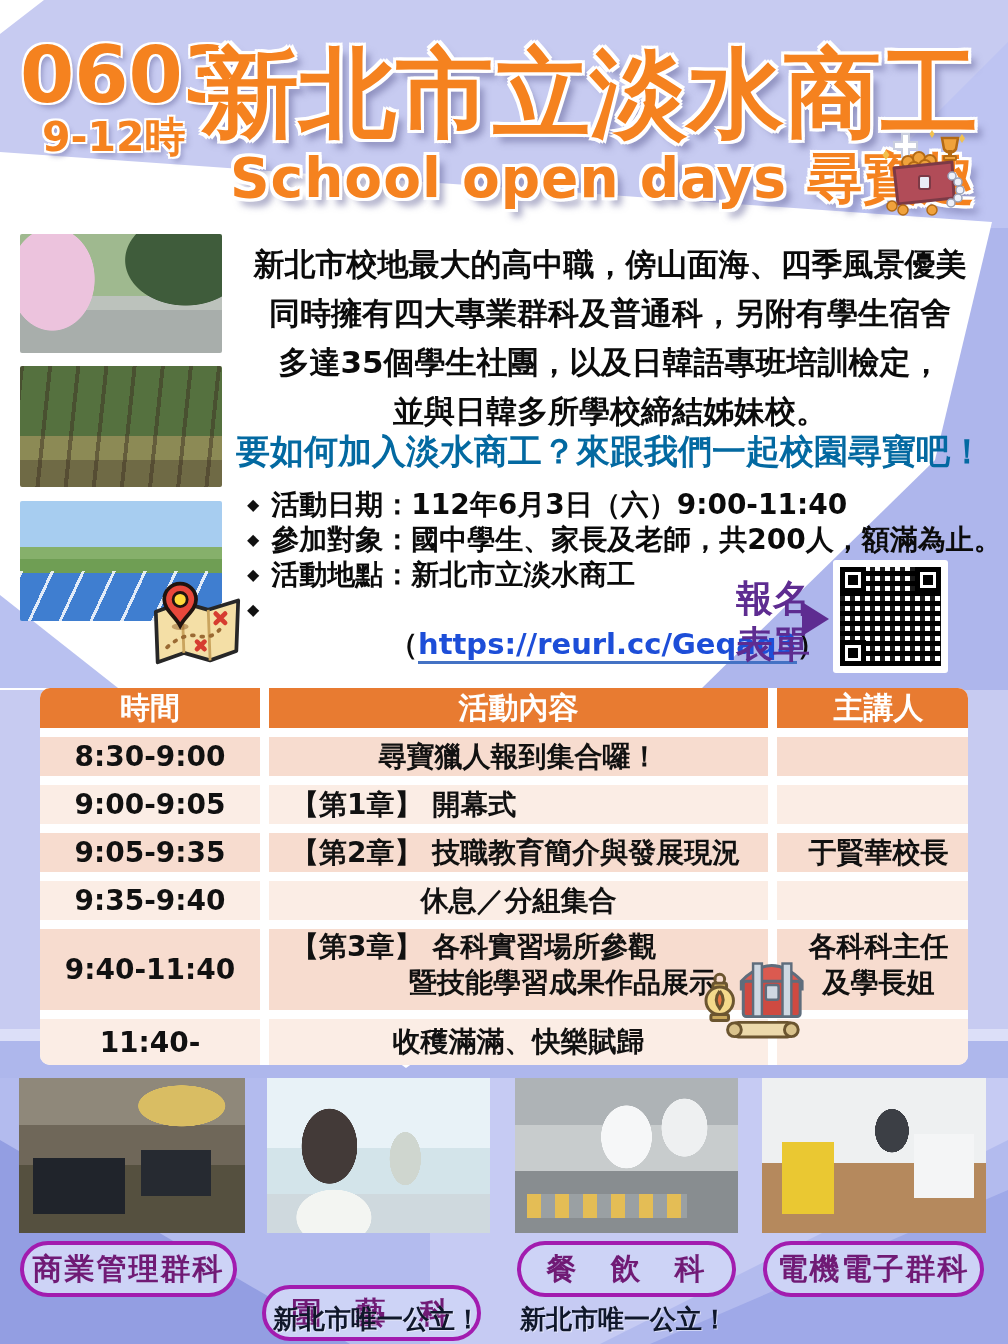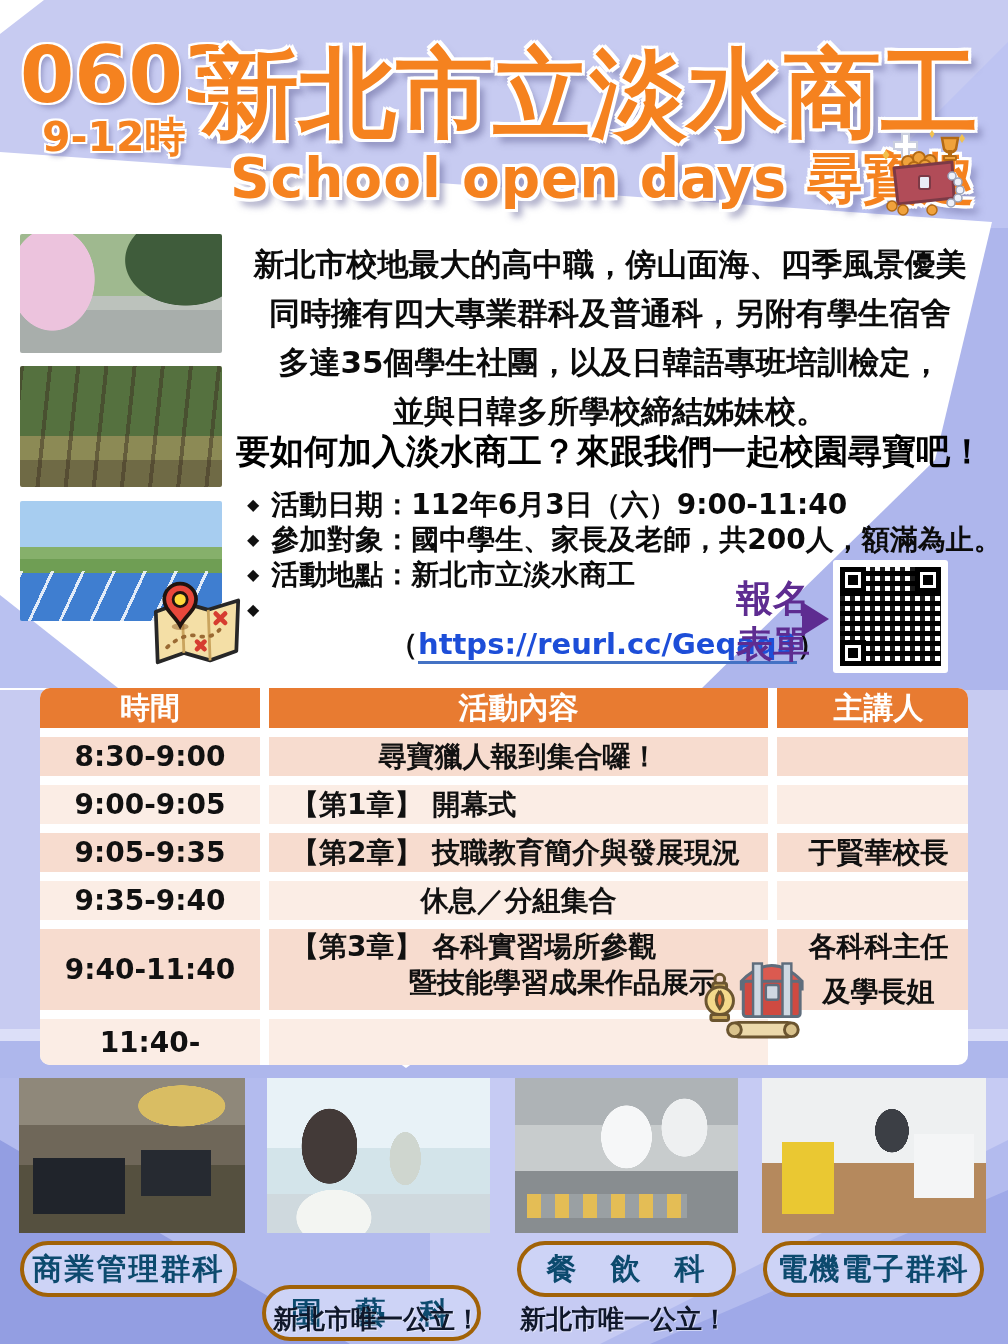--- a/index.html
+++ b/index.html
@@ -56,21 +56,21 @@
       linear-gradient(180deg,#55713f 0 58%,#8c8a55 58% 78%,#6f6a45 78% 100%);}
   .ph-track{left:20px;top:501px;width:202px;height:120px;
     background:
       repeating-linear-gradient(115deg,rgba(255,255,255,.85) 0 3px,rgba(255,255,255,0) 3px 28px) 0 100%/100% 42% no-repeat,
       linear-gradient(180deg,#a7cdf0 0 38%,#86b06b 38% 48%,#6f9e54 48% 60%,#3f7ed0 60% 100%);}
 
   
   .intro{left:235px;top:240px;width:750px;text-align:center;
     font-size:31px;line-height:49px;font-weight:600;color:#0b0b0b;}
   .highlight{left:235px;top:429px;width:750px;text-align:center;
-    font-size:34px;font-weight:700;color:#000000;white-space:nowrap;}
+    font-size:34px;font-weight:700;color:#0369a1;white-space:nowrap;}
 
   
   .details{left:247px;top:487px;width:740px;}
   .detail-row{display:flex;align-items:center;height:35px;
     font-size:28px;font-weight:600;color:#0b0b0b;white-space:nowrap;}
   .diamond{font-size:16px;margin-right:12px;color:#111;}
   .link-row{margin-left:142px;height:36px;display:flex;align-items:center;
     font-size:29px;font-weight:600;color:#0b0b0b;white-space:nowrap;}
   .url{color:#1d4ed8;font-weight:700;text-decoration:none;
     border-bottom:3px solid #4472c4;cursor:pointer;}
@@ -99,21 +99,21 @@
   .th{background:#e87b31;color:#fff;font-size:30px;font-weight:700;
     display:flex;align-items:center;justify-content:center;}
   .td{display:flex;align-items:center;font-size:28px;font-weight:600;color:#111;}
   .td.ctr{justify-content:center;}
   .td.lft{justify-content:flex-start;padding-left:22px;}
   .rowA{background:#f7dccf;}
   .rowB{background:#fbede5;}
   .two-line{flex-direction:column;align-items:flex-start;justify-content:center;
     line-height:36px;}
   .two-line .l2{padding-left:118px;}
-  .two-line-ctr{flex-direction:column;align-items:center;justify-content:space-between;
+  .two-line-ctr{flex-direction:column;align-items:center;justify-content:flex-start;
     line-height:36px;}
 
   
   .dept-photo{position:absolute;top:1078px;height:155px;}
   .ph-commerce{left:19px;width:226px;
     background:
       linear-gradient(#20242b 0 100%) 14px 80px/92px 56px no-repeat,
       linear-gradient(#262a31 0 100%) 122px 72px/70px 46px no-repeat,
       radial-gradient(72px 34px at 72% 18%,#d9bd63 0 60%,rgba(217,189,99,0) 61%),
       linear-gradient(180deg,#8f887a 0 30%,#6f6759 30% 56%,#55503f 56% 100%);}
@@ -129,22 +129,22 @@
       radial-gradient(42px 52px at 50% 38%,#f6f7f8 0 60%,rgba(246,247,248,0) 61%),
       radial-gradient(38px 48px at 76% 32%,#eef0f1 0 60%,rgba(238,240,241,0) 61%),
       linear-gradient(180deg,#aeb3b6 0 30%,#c8cccd 30% 60%,#888d90 60% 100%);}
   .ph-electron{left:762px;width:224px;
     background:
       linear-gradient(#eac832 0 100%) 20px 64px/52px 72px no-repeat,
       linear-gradient(#f4f5f6 0 100%) 152px 56px/60px 64px no-repeat,
       radial-gradient(28px 36px at 58% 34%,#3c3f45 0 60%,rgba(60,63,69,0) 61%),
       linear-gradient(180deg,#eef0f1 0 55%,#b5895d 55% 100%);}
   .pill{position:absolute;top:1241px;height:48px;border-radius:29px;
-    background:#cdd3f6;border:4px solid #a16207;display:flex;align-items:center;
-    justify-content:center;font-size:30px;font-weight:700;color:#0c4a6e;
+    background:#cdd3f6;border:4px solid #a21caf;display:flex;align-items:center;
+    justify-content:center;font-size:30px;font-weight:700;color:#701a75;
     white-space:nowrap;letter-spacing:2px;}
   .pill1{left:20px;width:209px;}
   .pill2{left:262px;width:211px;margin-top:44px;}
   .pill3{left:517px;width:211px;}
   .pill4{left:763px;width:213px;}
   .note{position:absolute;top:1302px;width:222px;text-align:center;
     font-size:26px;font-weight:700;color:#0f172a;white-space:nowrap;
     text-shadow:1px 1px 0 rgba(255,255,255,.5);}
   .note2{left:266px;} .note3{left:513px;}
   svg{display:block;}
@@ -295,20 +295,21 @@
     <div class="td lft rowA two-line">
       <span>【第3章】 各科實習場所參觀</span>
       <span class="l2">暨技能學習成果作品展示</span>
     </div>
     <div class="td rowA two-line-ctr">
       <span>各科科主任</span>
       <span>及學長姐</span>
     </div>
 
     <div class="td ctr rowB">11:40-</div>
+    <div class="td ctr rowB">收穫滿滿、快樂賦歸</div>
     <div class="td ctr rowB"></div>
   </div>
 
   <div class="abs" style="left:698px;top:938px;z-index:8;">
     <svg width="118" height="104" viewBox="0 0 120 106">
       <path d="M44 44 Q75 12 106 44 L106 52 L44 52 Z" fill="#db5a50" stroke="#5f6d7c" stroke-width="3"></path>
       <rect x="46" y="44" width="58" height="36" rx="3" fill="#cf4a41" stroke="#5f6d7c" stroke-width="3"></rect>
       <rect x="56" y="26" width="9" height="54" fill="#cfd8e2" stroke="#5f6d7c" stroke-width="2.5"></rect>
       <rect x="86" y="26" width="9" height="54" fill="#cfd8e2" stroke="#5f6d7c" stroke-width="2.5"></rect>
       <rect x="69" y="48" width="13" height="15" rx="2" fill="#cfd8e2" stroke="#5f6d7c" stroke-width="2.5"></rect>

